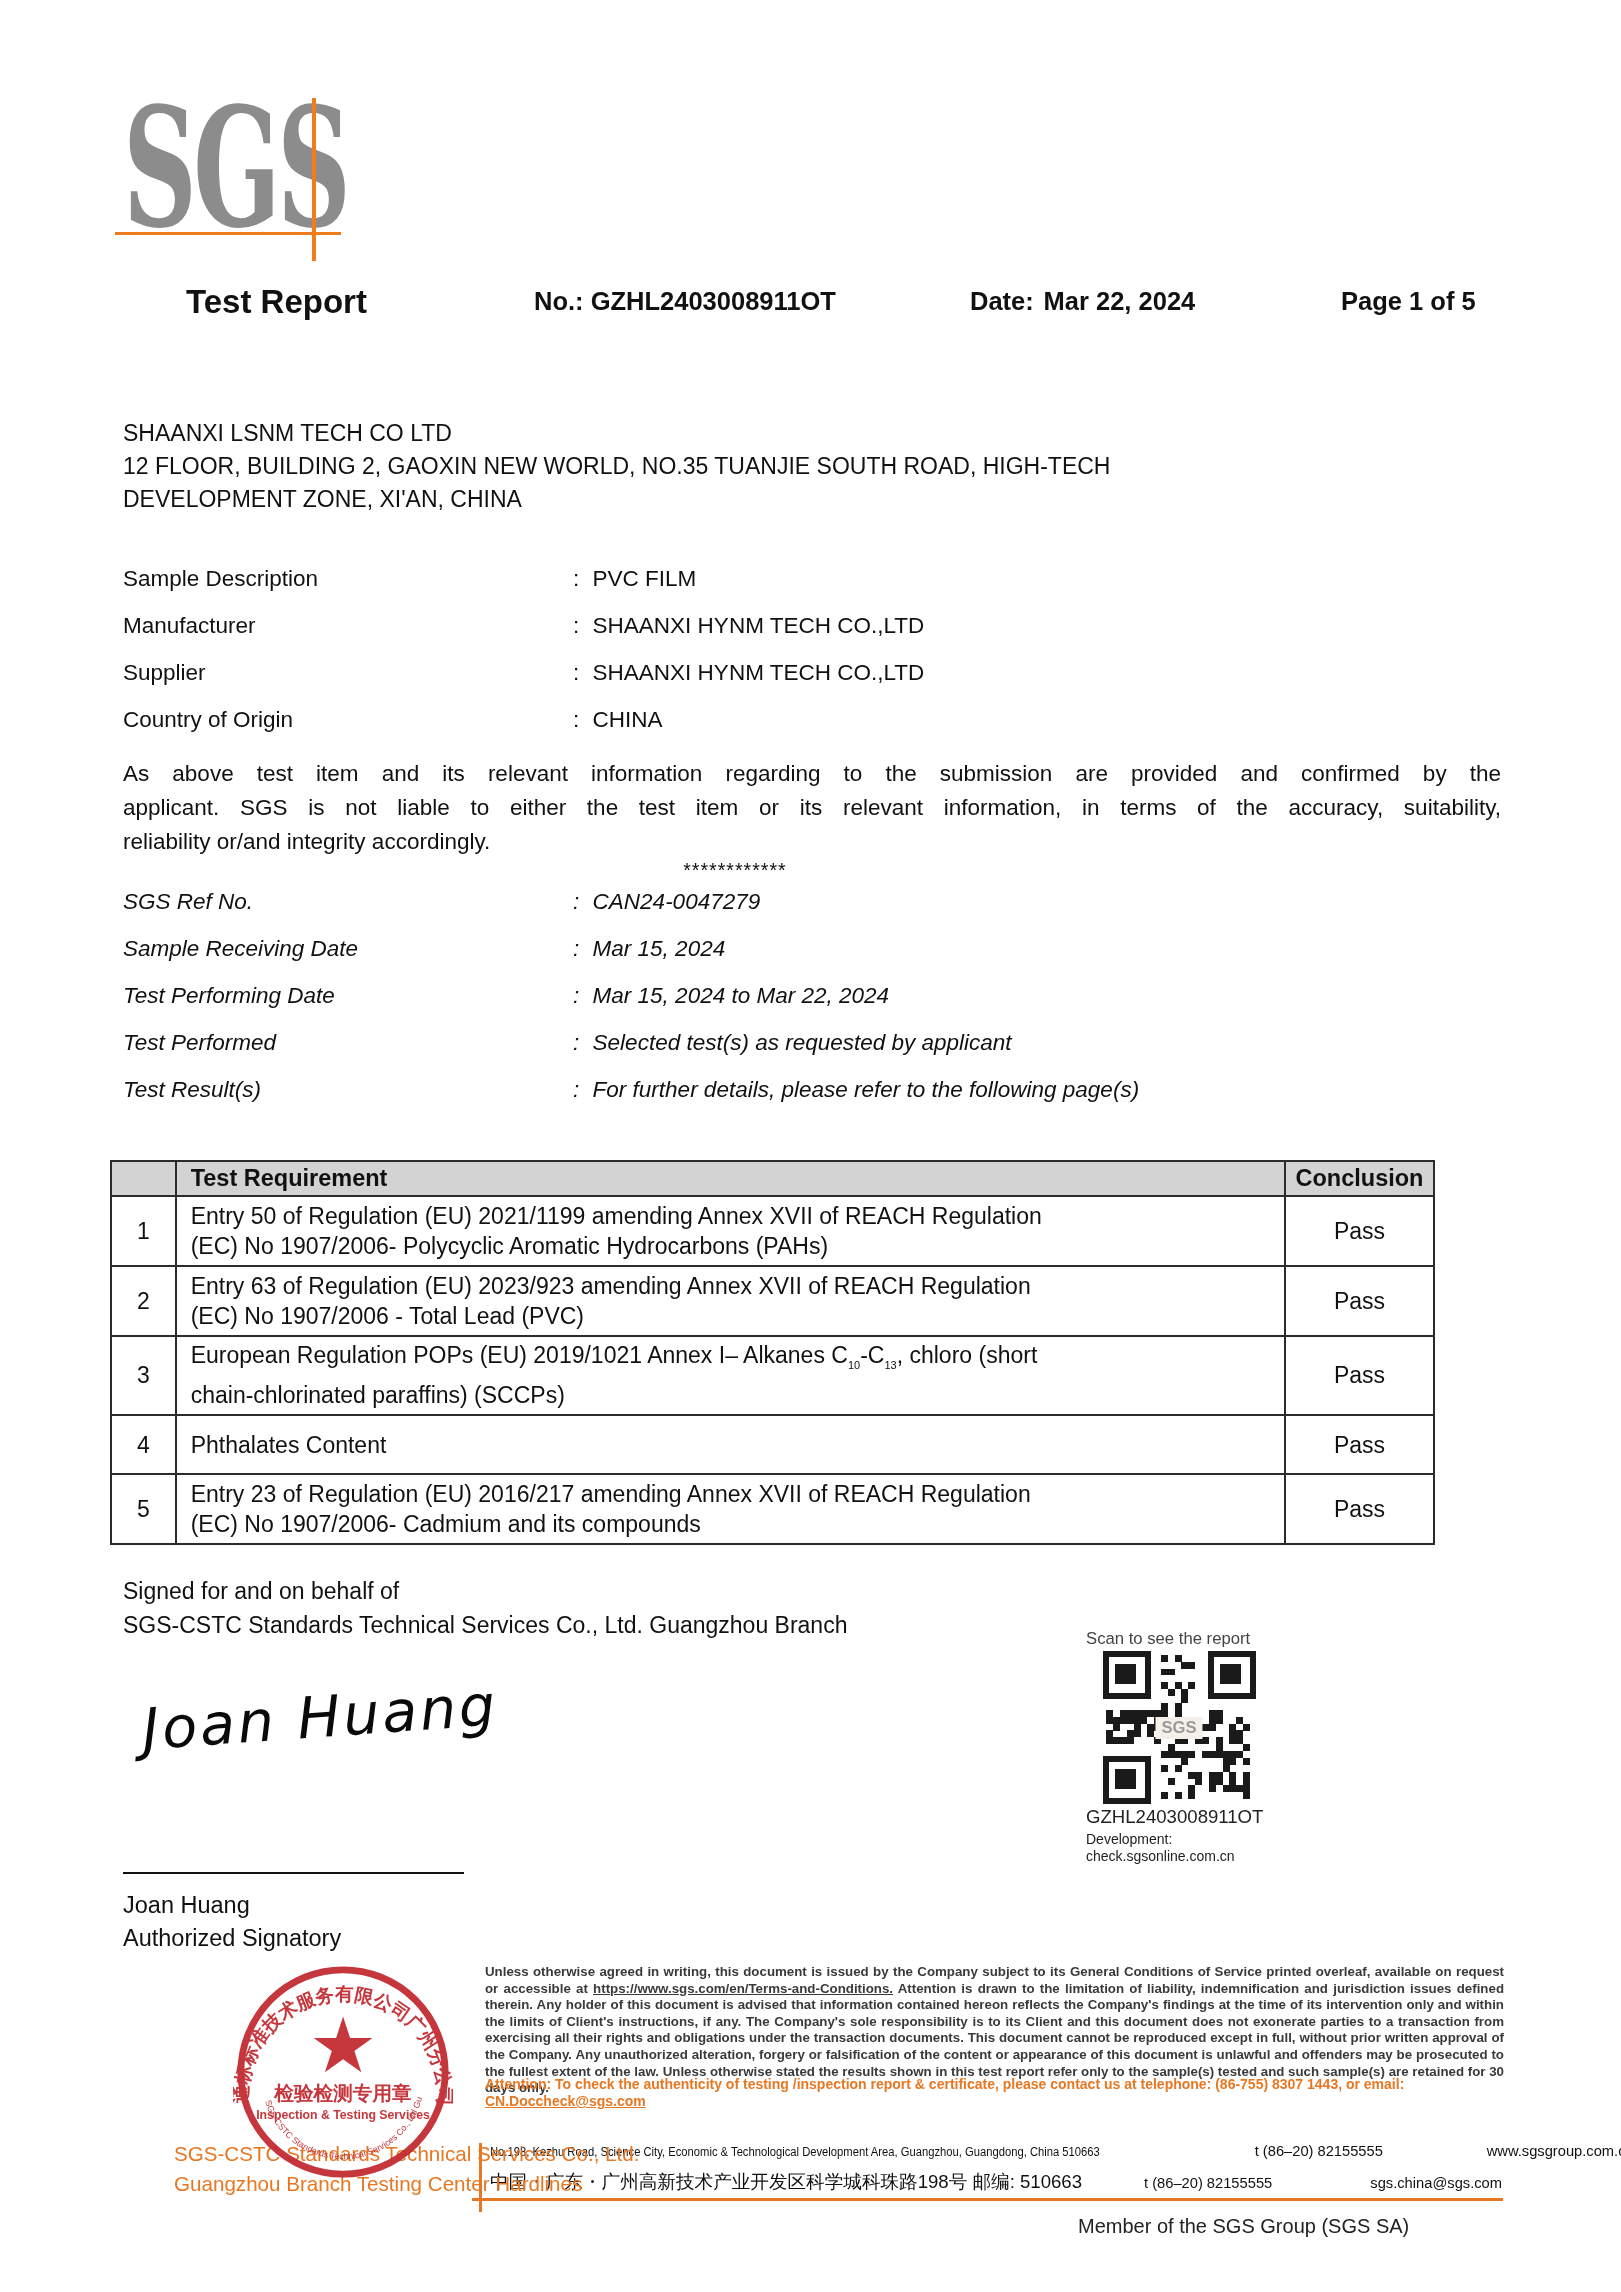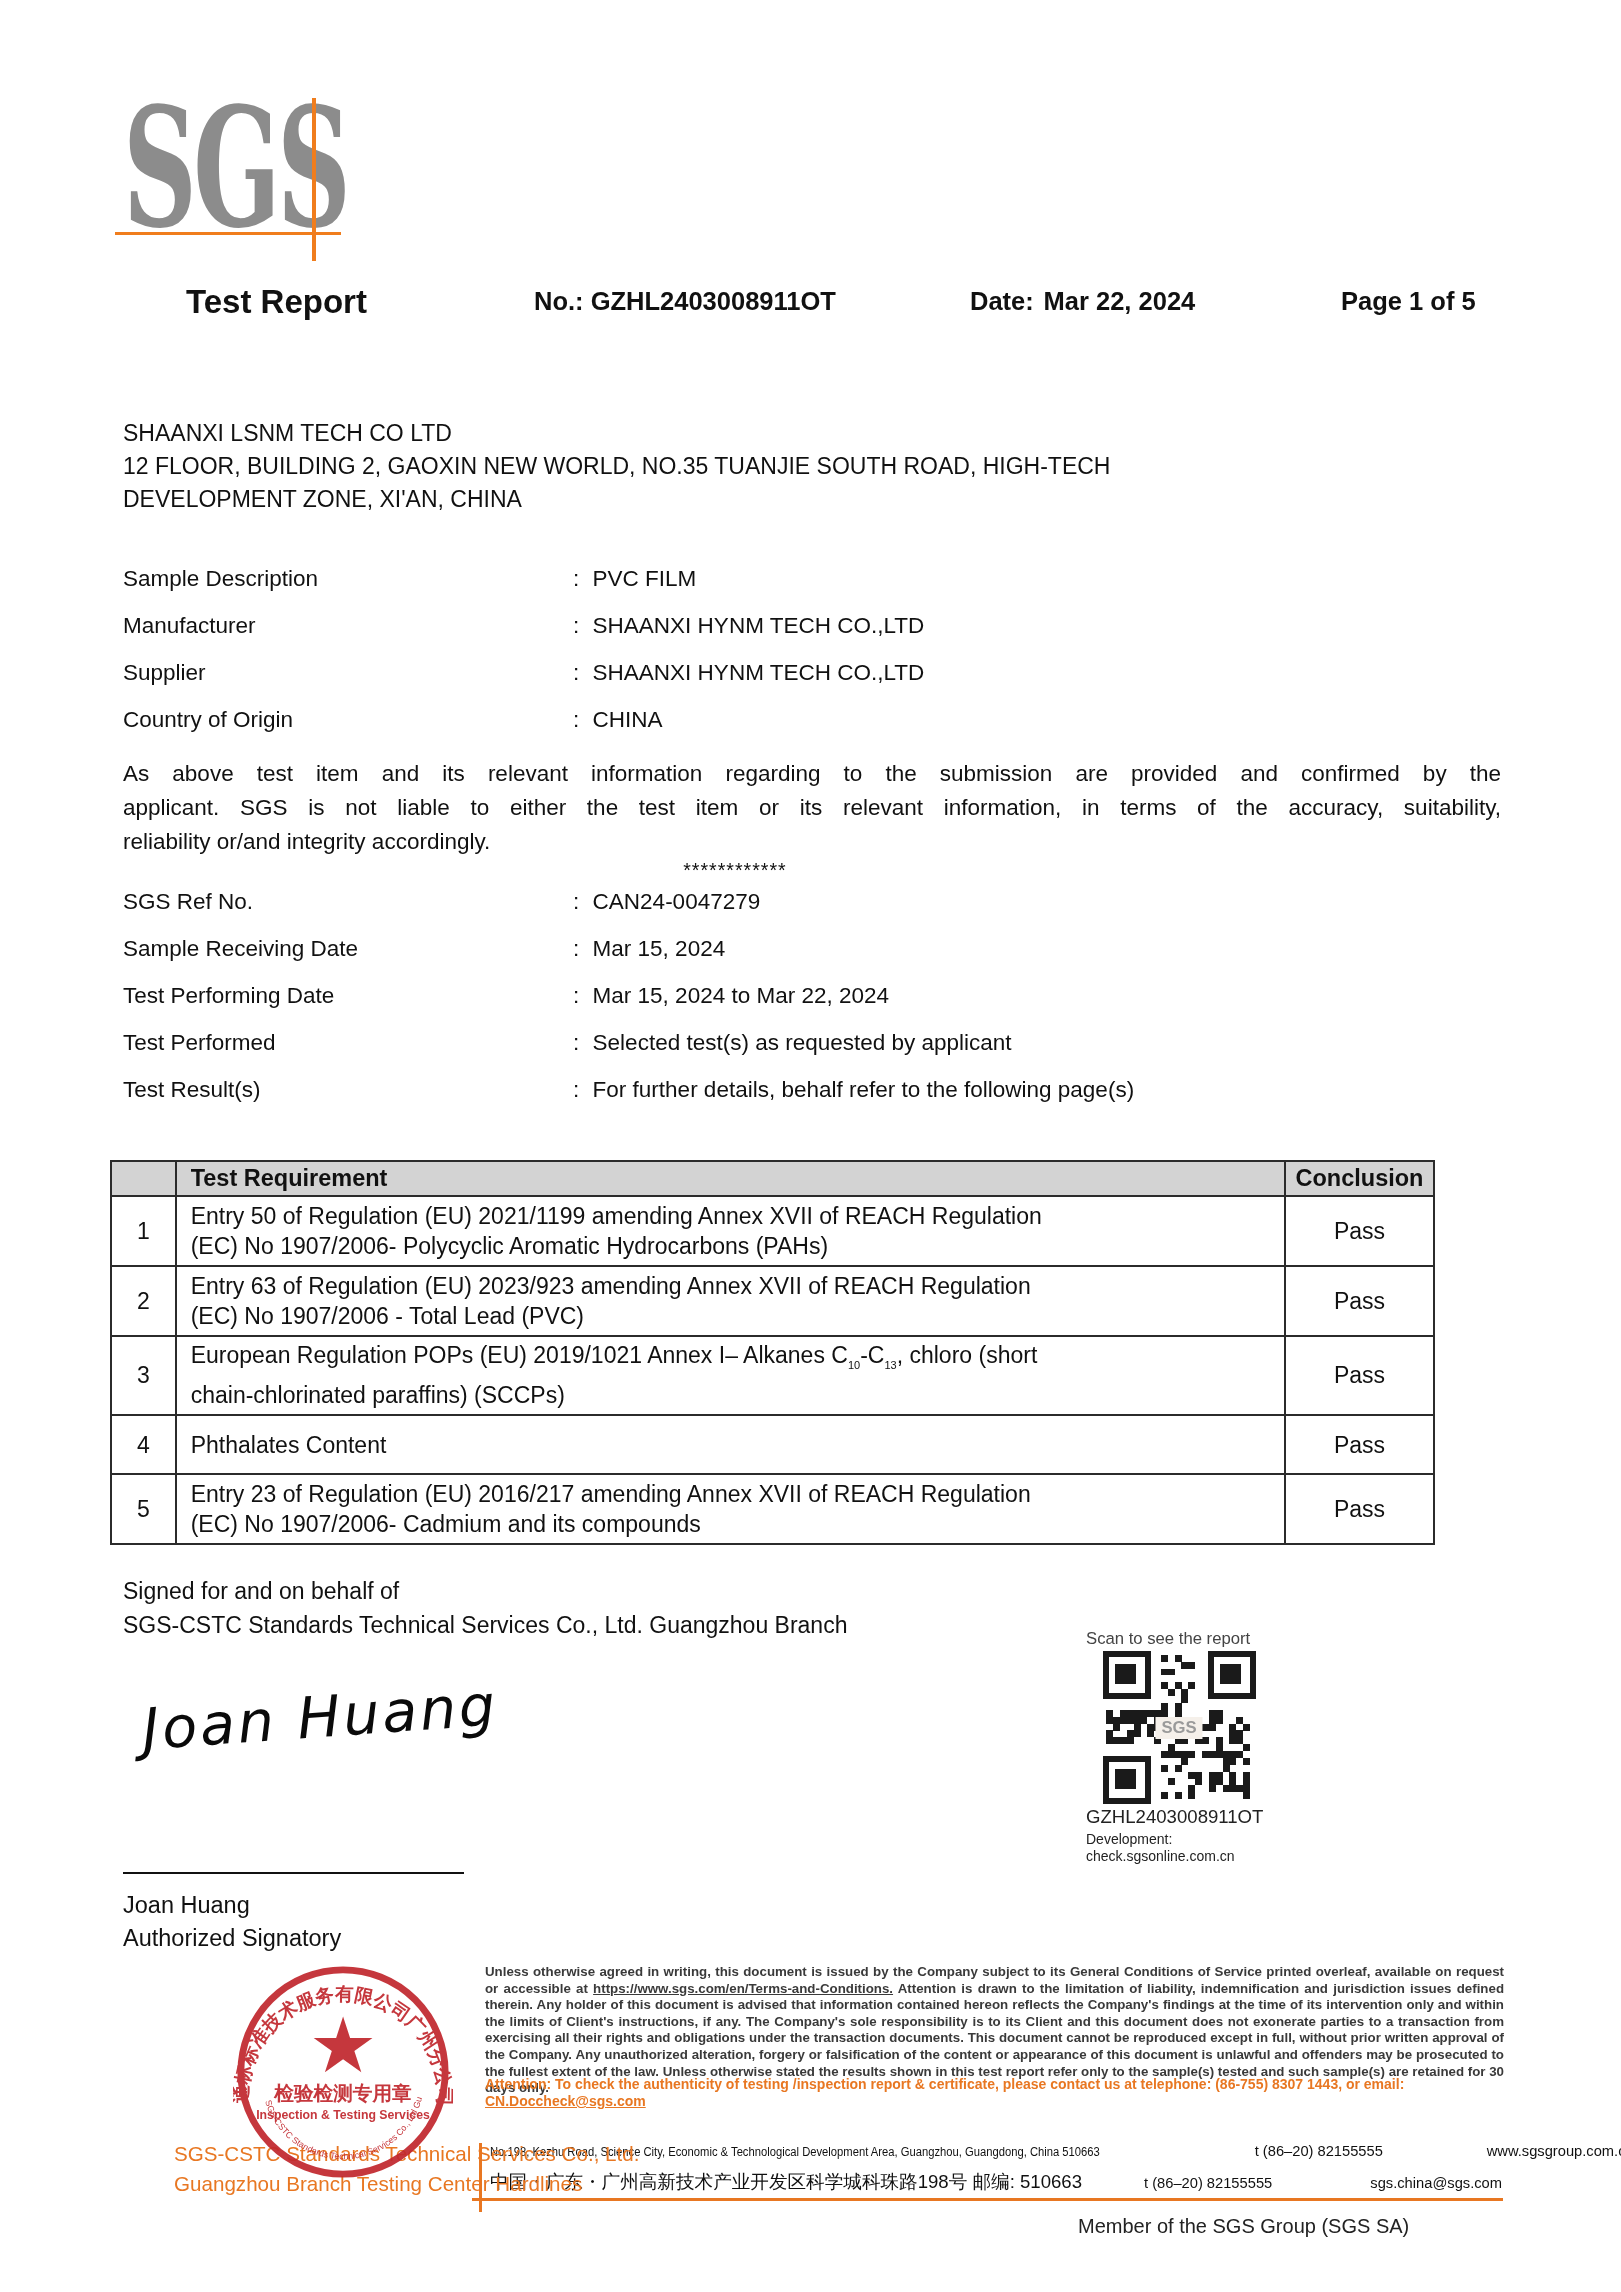--- a/index.html
+++ b/index.html
@@ -20,21 +20,21 @@
   .hdr-date  { position:absolute; left:970px; font-size:25.5px; }
   .hdr-date .v { margin-left:9.8px; }
   .hdr-page  { position:absolute; left:1341px; font-size:25.5px; }
 
   
   .applicant { position:absolute; left:123px; top:417px; width:1333px; font-size:23px; line-height:33px; }
 
   
   .fields { position:absolute; left:123px; width:1372px; font-size:22.5px; }
   .fields.sample { top:566px; }
-  .fields.report { top:889px; }
+  .fields.report { top:889px;font-style:italic; }
   .field-row { display:flex; height:47px; align-items:flex-start; }
   .f-label { width:450px; flex:none; }
   .f-colon { width:19.6px; flex:none; }
 
   
   .disclaimer { position:absolute; left:123px; top:757px; width:1378px; font-size:22.5px; line-height:34px; }
   .disclaimer .jl { text-align:justify; text-align-last:justify; }
   .stars { position:absolute; left:490px; top:859px; width:490px; text-align:center; font-size:19.6px; letter-spacing:1px; }
 
   
@@ -164,21 +164,21 @@
         <span class="f-value">Mar 15, 2024 to Mar 22, 2024</span>
     </div>
     <div class="field-row">
       <span class="f-label">Test Performed</span>
         <span class="f-colon">:</span>
         <span class="f-value">Selected test(s) as requested by applicant</span>
     </div>
     <div class="field-row">
       <span class="f-label">Test Result(s)</span>
         <span class="f-colon">:</span>
-        <span class="f-value">For further details, behalf refer to the following page(s)</span>
+        <span class="f-value">For further details, please refer to the following page(s)</span>
     </div>
   </div>
 
   <table class="results">
     <colgroup>
         <col style="width:65px">
         <col>
         <col style="width:149px">
       </colgroup>
     <tbody>

